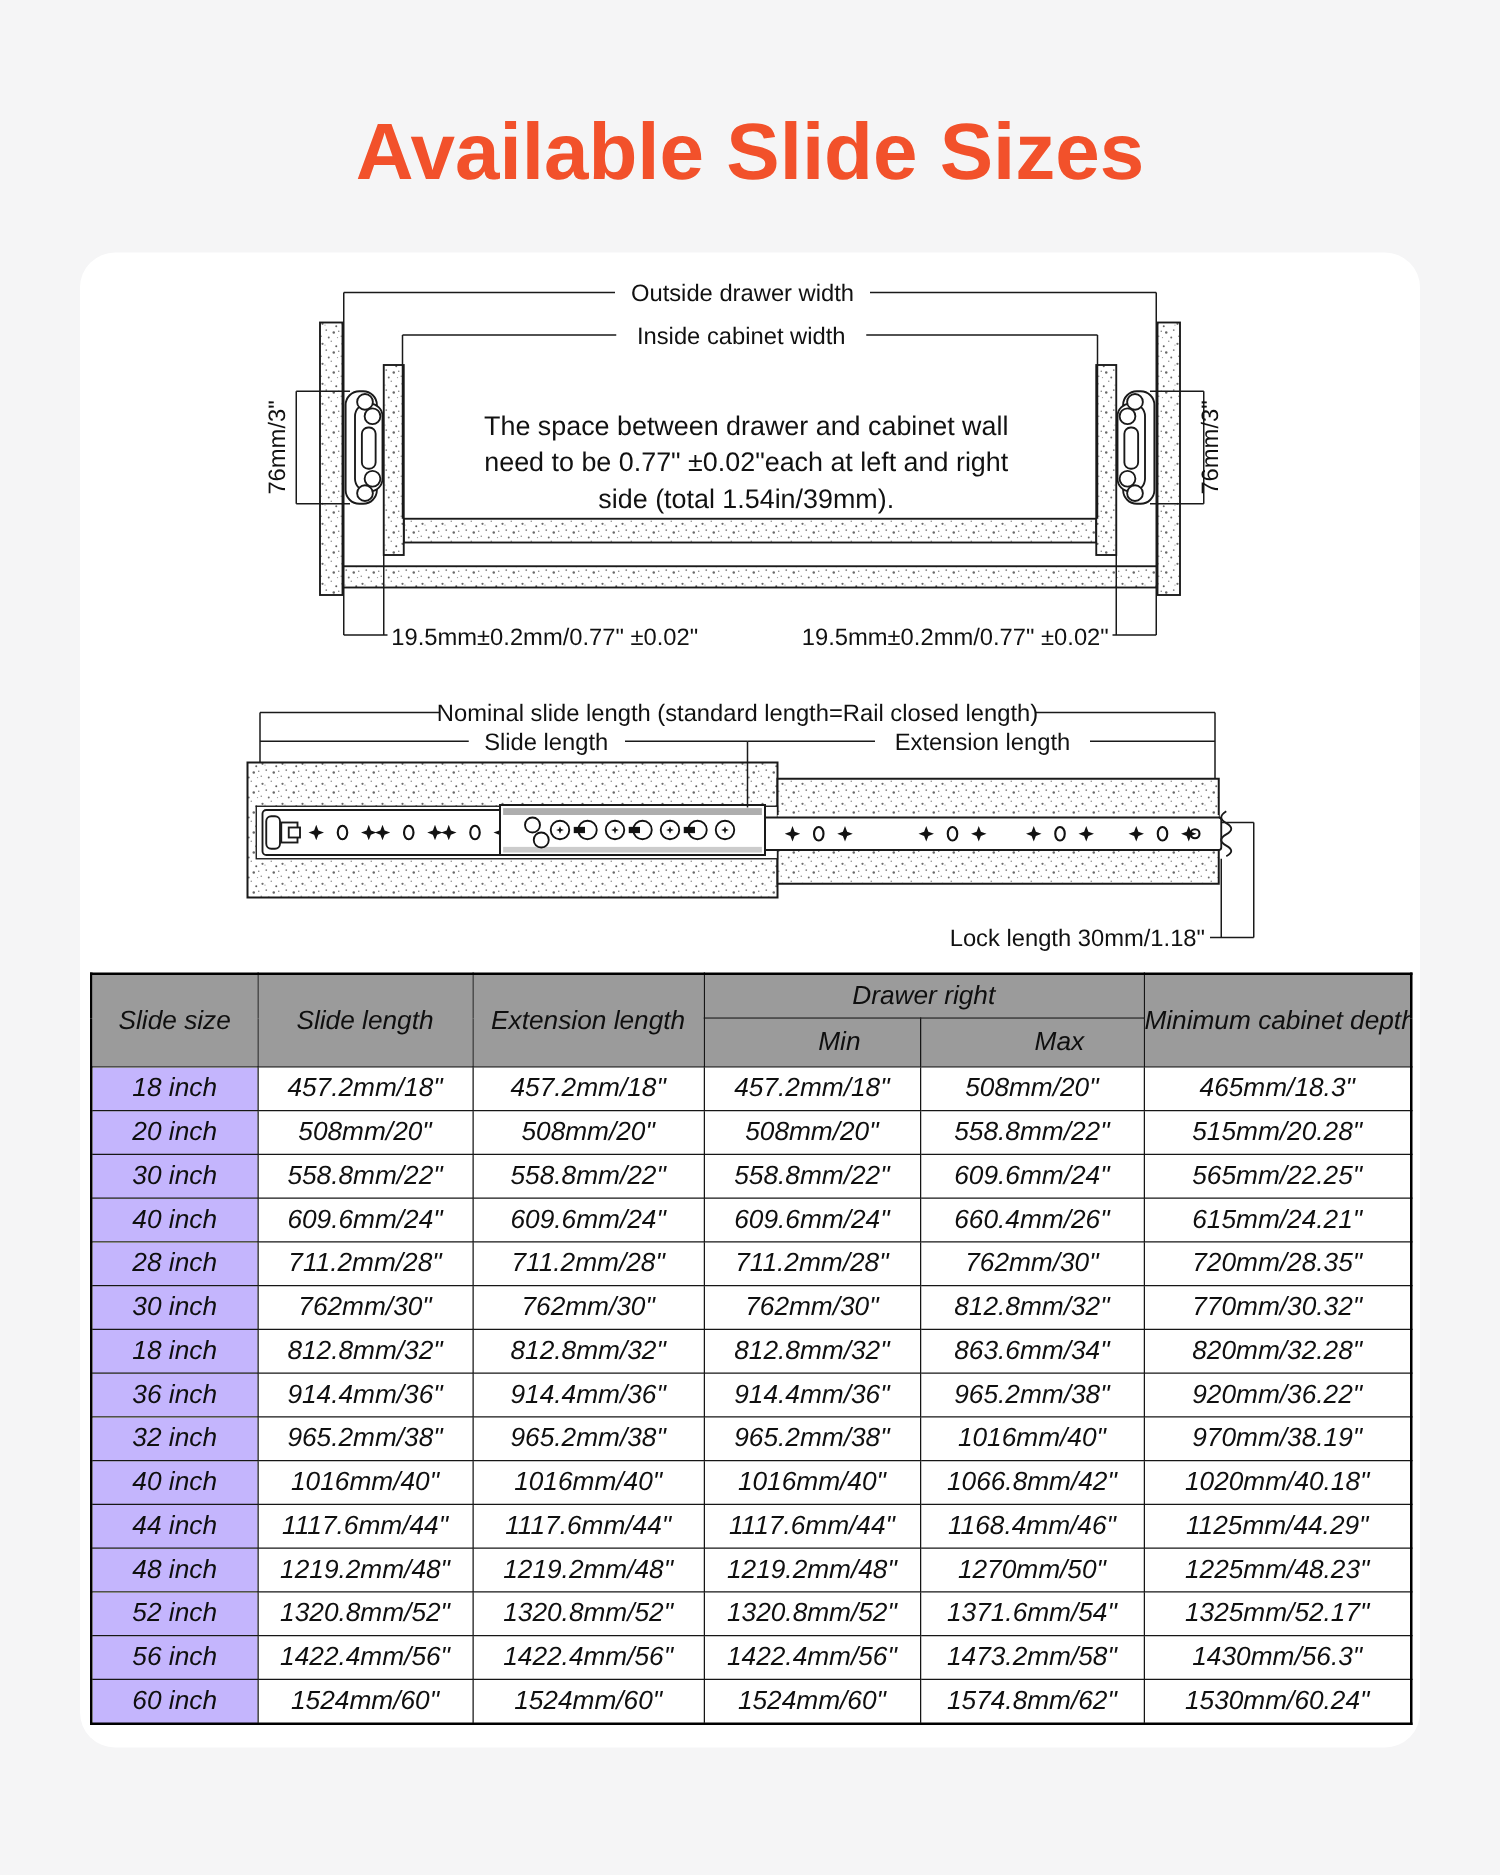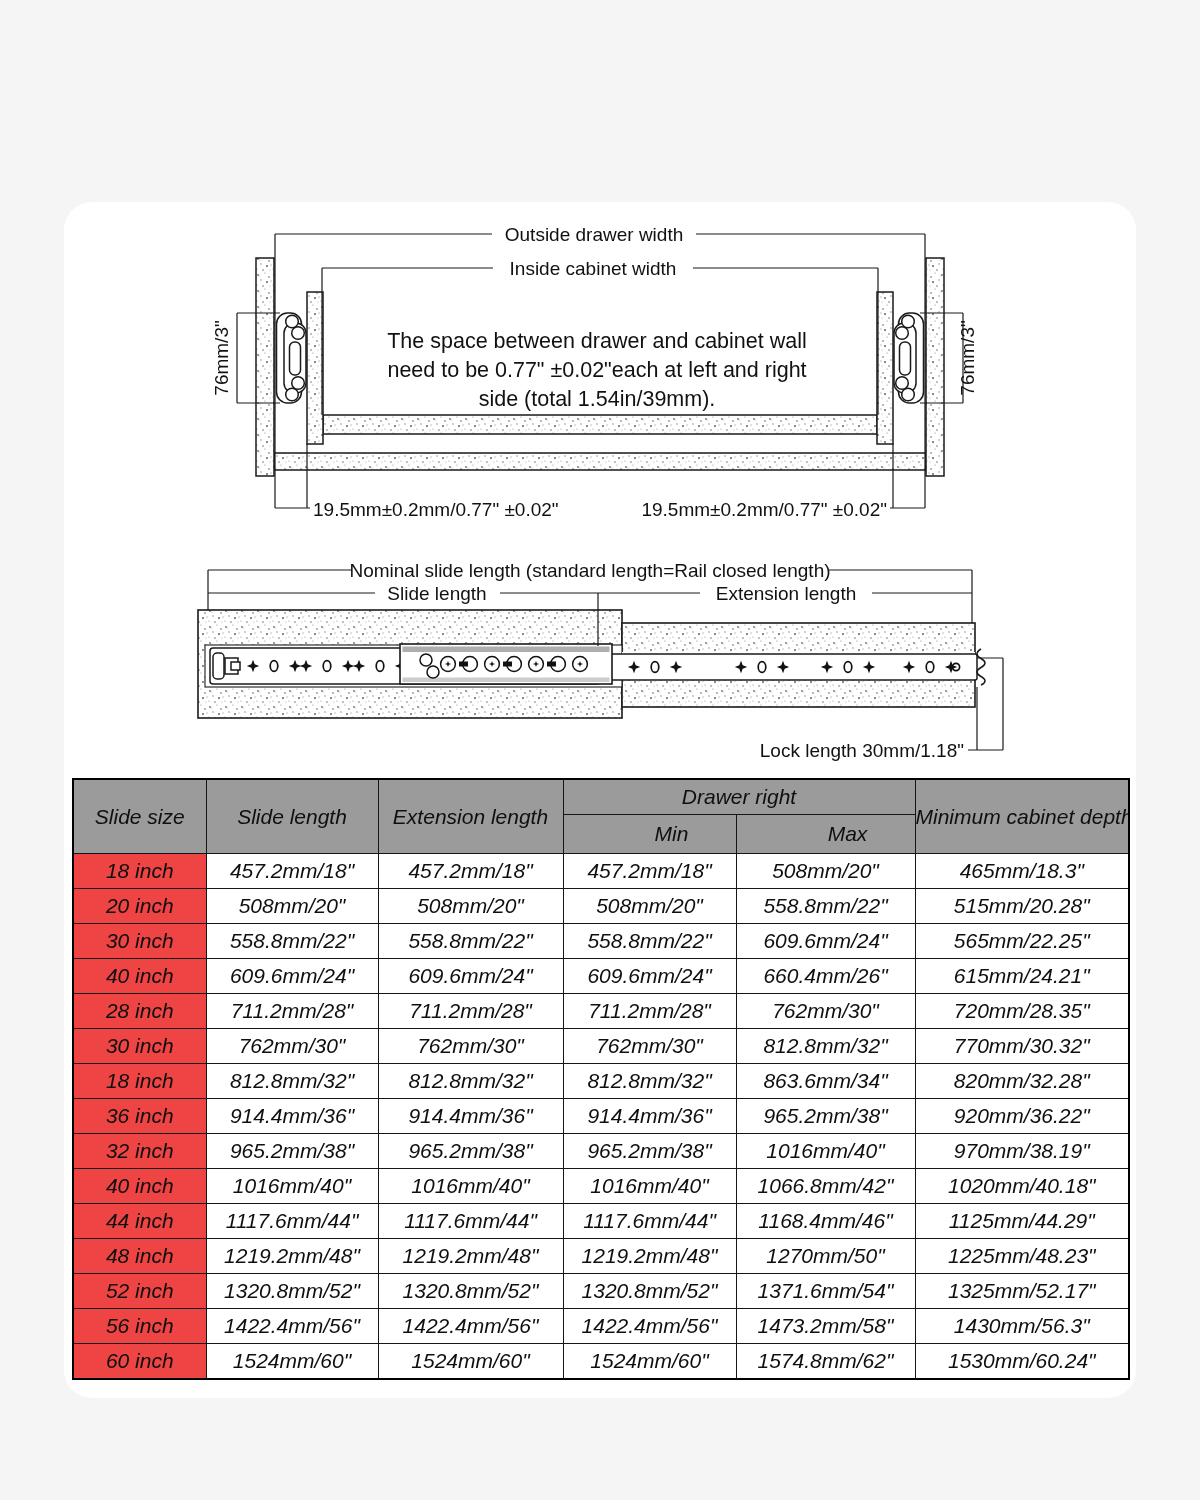--- a/index.html
+++ b/index.html
@@ -16,27 +16,28 @@
   .notetxt{font-size:21.5px;}
   .spec-wrap{position:absolute;left:72px;top:778px;font-style:italic;}
   table.spec{border-collapse:collapse;width:1056px;table-layout:fixed;background:#fff;
              border:2.5px solid #000;font-size:21px;color:#0f0f0f;}
   table.spec th,table.spec td{border:1.6px solid #161616;text-align:center;padding:0;
              overflow:hidden;white-space:nowrap;}
   table.spec thead th{background:#9b9b9b;font-weight:400;}
   table.spec thead tr.h1 th{height:34px;}
   table.spec thead tr.h2 th{height:38px;padding-left:44px;}
   table.spec tbody tr{height:35px;}
-  table.spec td.col-size{background:#ef4444;}
+  table.spec td.col-size{background:#c4b5fd;}
 </style>
 </head>
 <body>
 
 <div class="page">
 
+  <h1 class="title" style="color:#F2512B;">Available Slide Sizes</h1>
 
   <div class="card"></div>
 
   <svg class="diag1" width="1200" height="340" viewBox="0 210 1200 340">
     <defs>
       <pattern id="stip1" width="16" height="16" patternUnits="userSpaceOnUse">
         <rect width="16" height="16" fill="#ffffff"></rect>
         <circle cx="2" cy="3" r="0.9" fill="#6d6d6d"></circle>
           <circle cx="9" cy="1" r="0.6" fill="#8a8a8a"></circle>
         <circle cx="13" cy="5" r="0.8" fill="#5f5f5f"></circle>

